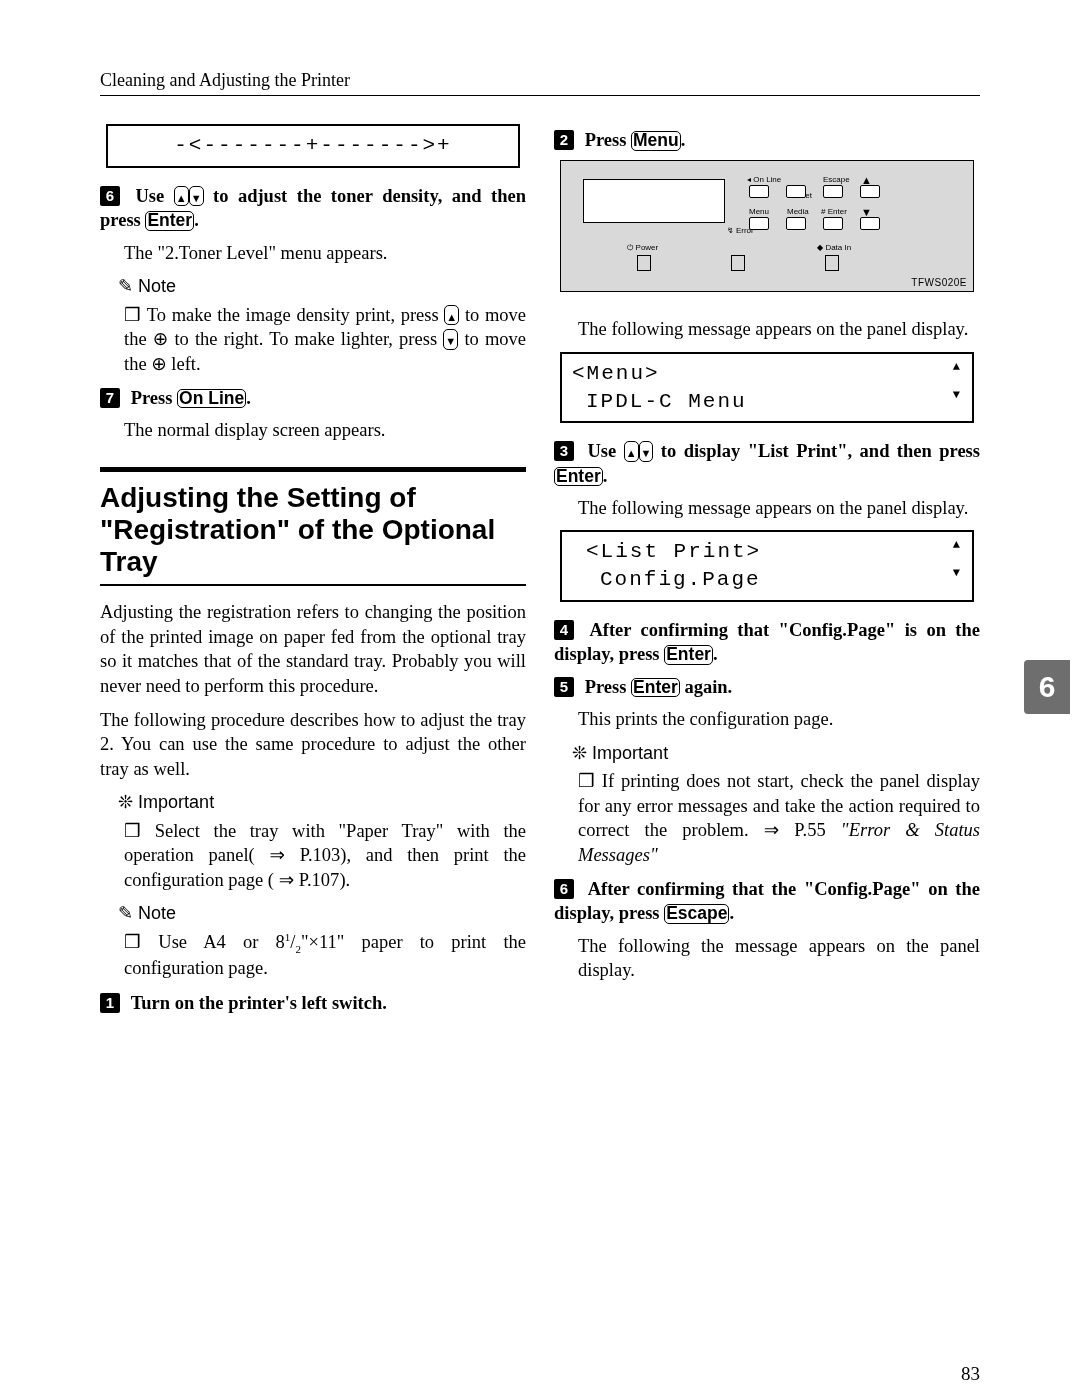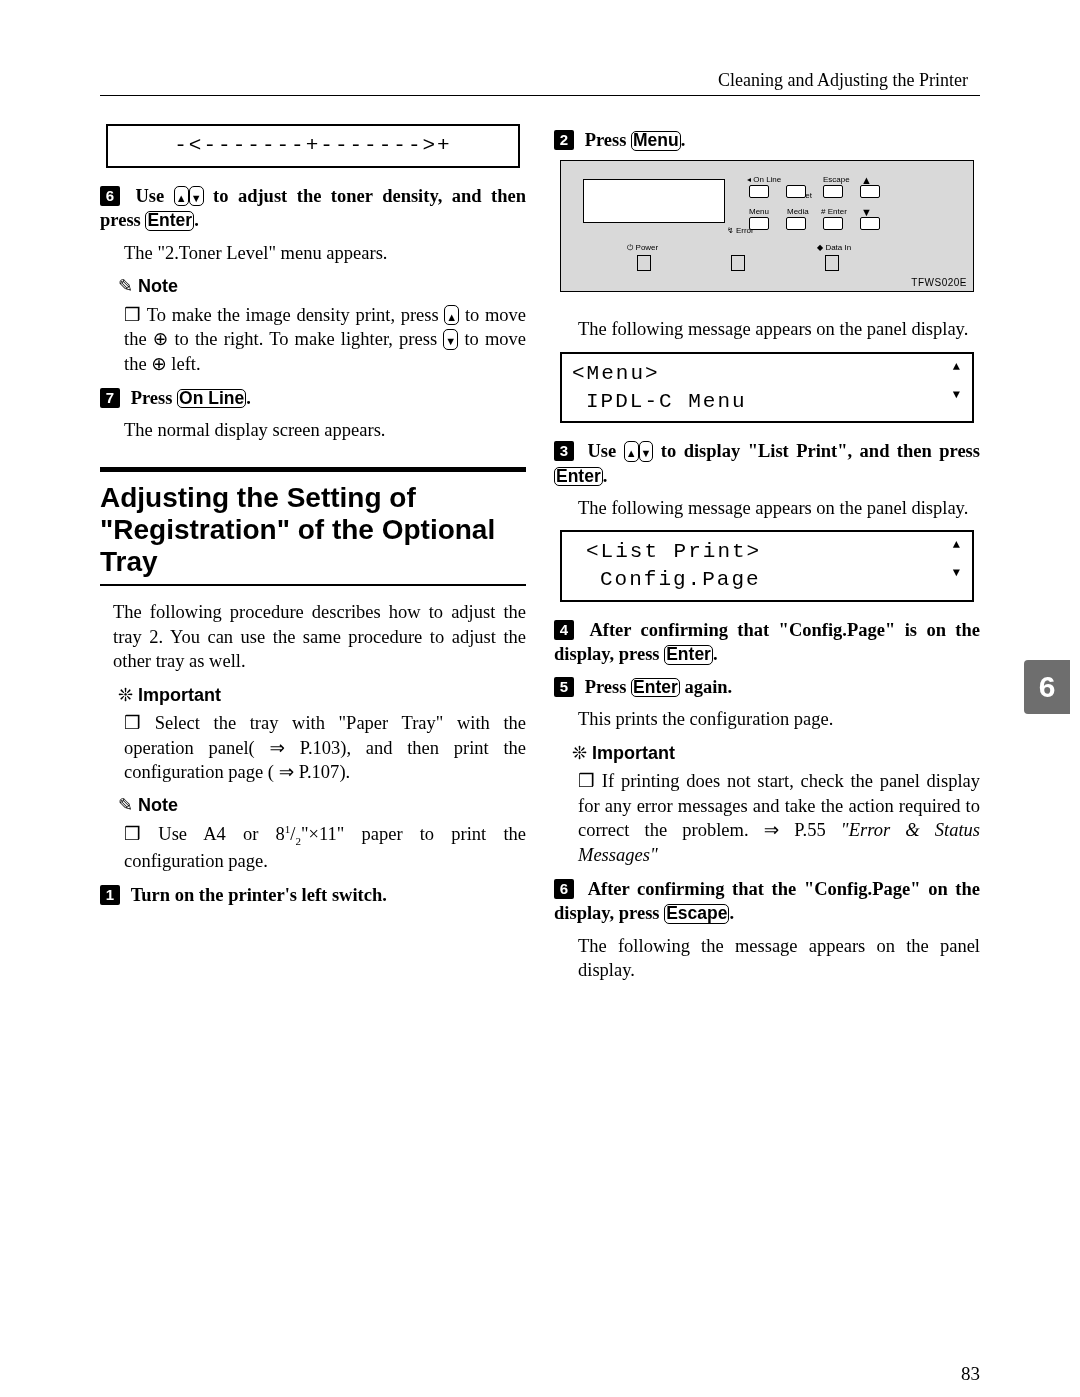--- a/index.html
+++ b/index.html
@@ -1,31 +1,31 @@
 <!DOCTYPE html>
 <html><head>
 <meta charset="utf-8">
 <style>
   html,body{margin:0;padding:0;background:#fff;color:#000;font-family:"Times New Roman",Times,serif}
   body{width:1080px;min-height:1397px}
   .page{padding:70px 100px 0}
-  .running{font-size:18px;text-align:right;border-bottom:1.5px solid #000;padding:0 12px 4px 0}
+  .running{font-size:18px;text-align:left;border-bottom:1.5px solid #000;padding:0 12px 4px 0}
   .cols{display:flex;gap:28px;margin-top:28px}
   .col{flex:1;font-size:18.5px;line-height:1.32}
   .lcd{border:2px solid #000;padding:6px 10px;font-family:"Courier New",monospace;letter-spacing:2px;font-size:21px;margin:0 6px 16px;background:#fff}
   .lcd .l1{display:flex;justify-content:space-between}
   .lcd .l2{text-align:center}
   .stepN{display:inline-block;width:20px;height:20px;background:#000;color:#fff;font-weight:bold;font-size:15px;text-align:center;line-height:20px;border-radius:2px;margin-right:6px;vertical-align:text-top;font-family:Arial,Helvetica,sans-serif}
   .kbtn{display:inline-block;border:1px solid #000;border-radius:5px;padding:0 1px;line-height:1;font-family:Arial,Helvetica,sans-serif}
   .kbtn span{font-size:11px}
   .kbold{font-weight:bold;font-size:17.5px;font-family:Arial,Helvetica,sans-serif}
   .step{margin:4px 0 8px;text-align:justify}
   .step .lead{font-weight:bold}
   .body{margin:2px 0 10px 24px;text-align:justify}
-  .note-hd,.imp-hd{font-weight:bold;font-size:18px;margin:6px 0 4px 18px;font-family:Arial,Helvetica,sans-serif}
+  .note-hd,.imp-hd{font-weight:normal;font-size:18px;margin:6px 0 4px 18px;font-family:Arial,Helvetica,sans-serif}
   .note-hd:before{content:"✎ ";font-weight:normal}
   .imp-hd:before{content:"❊ ";font-weight:normal}
   .bul{margin:0 0 10px 24px;text-align:justify}
   .bul:before{content:"❒ ";font-family:Arial,Helvetica,sans-serif}
   .heavy-sep{border-top:5px solid #000;margin:24px 0 10px}
   h2{font-family:Arial,Helvetica,sans-serif;font-weight:bold;font-size:28px;margin:0 0 6px;line-height:1.15}
   h2+.heavy-sep2{border-top:2px solid #000;margin:4px 0 14px}
   .panel{border:1.5px solid #000;background:#d9d9d9;height:130px;margin:8px 6px 25px;position:relative;font-family:Arial,Helvetica,sans-serif;font-size:8px}
   .panel .disp{position:absolute;left:22px;top:18px;width:140px;height:42px;background:#fff;border:1px solid #000}
   .panel .lbl{position:absolute;font-size:8px;color:#000}
@@ -73,21 +73,22 @@
   <p class="step">
     <span class="stepN">7</span>
     <span class="lead"><span>Press</span> <span class="kbtn kbold">On Line</span><span>.</span></span>
   </p>
   <p class="body">The normal display screen appears.</p>
 
   <div class="heavy-sep"></div>
   <h2>Adjusting the Setting of "Registration" of the Optional Tray</h2>
   <div class="heavy-sep2"></div>
 
-  <p class="body" style="margin-left:13px">The following procedure describes how to adjust the tray 2. You can use the same procedure to adjust the other tray as well.</p>
+  <p class="body" style="margin-left:0">Adjusting the registration refers to changing the position of the printed image on paper fed from the optional tray so it matches that of the standard tray. Probably you will never need to perform this procedure.</p>
+  <p class="body" style="margin-left:0">The following procedure describes how to adjust the tray 2. You can use the same procedure to adjust the other tray as well.</p>
 
   <div class="imp-hd">Important</div>
   <p class="bul">
     <span>Select the tray with "Paper Tray" with the operation panel(</span> <span>⇒ P.103</span><span>), and then print the configuration page (</span> <span>⇒ P.107</span><span>).</span>
   </p>
 
   <div class="note-hd">Note</div>
   <p class="bul">
     <span>Use A4 or 8</span><sup>1</sup><span>/</span><sub>2</sub><span>"×11" paper to print the configuration page.</span>
   </p>

